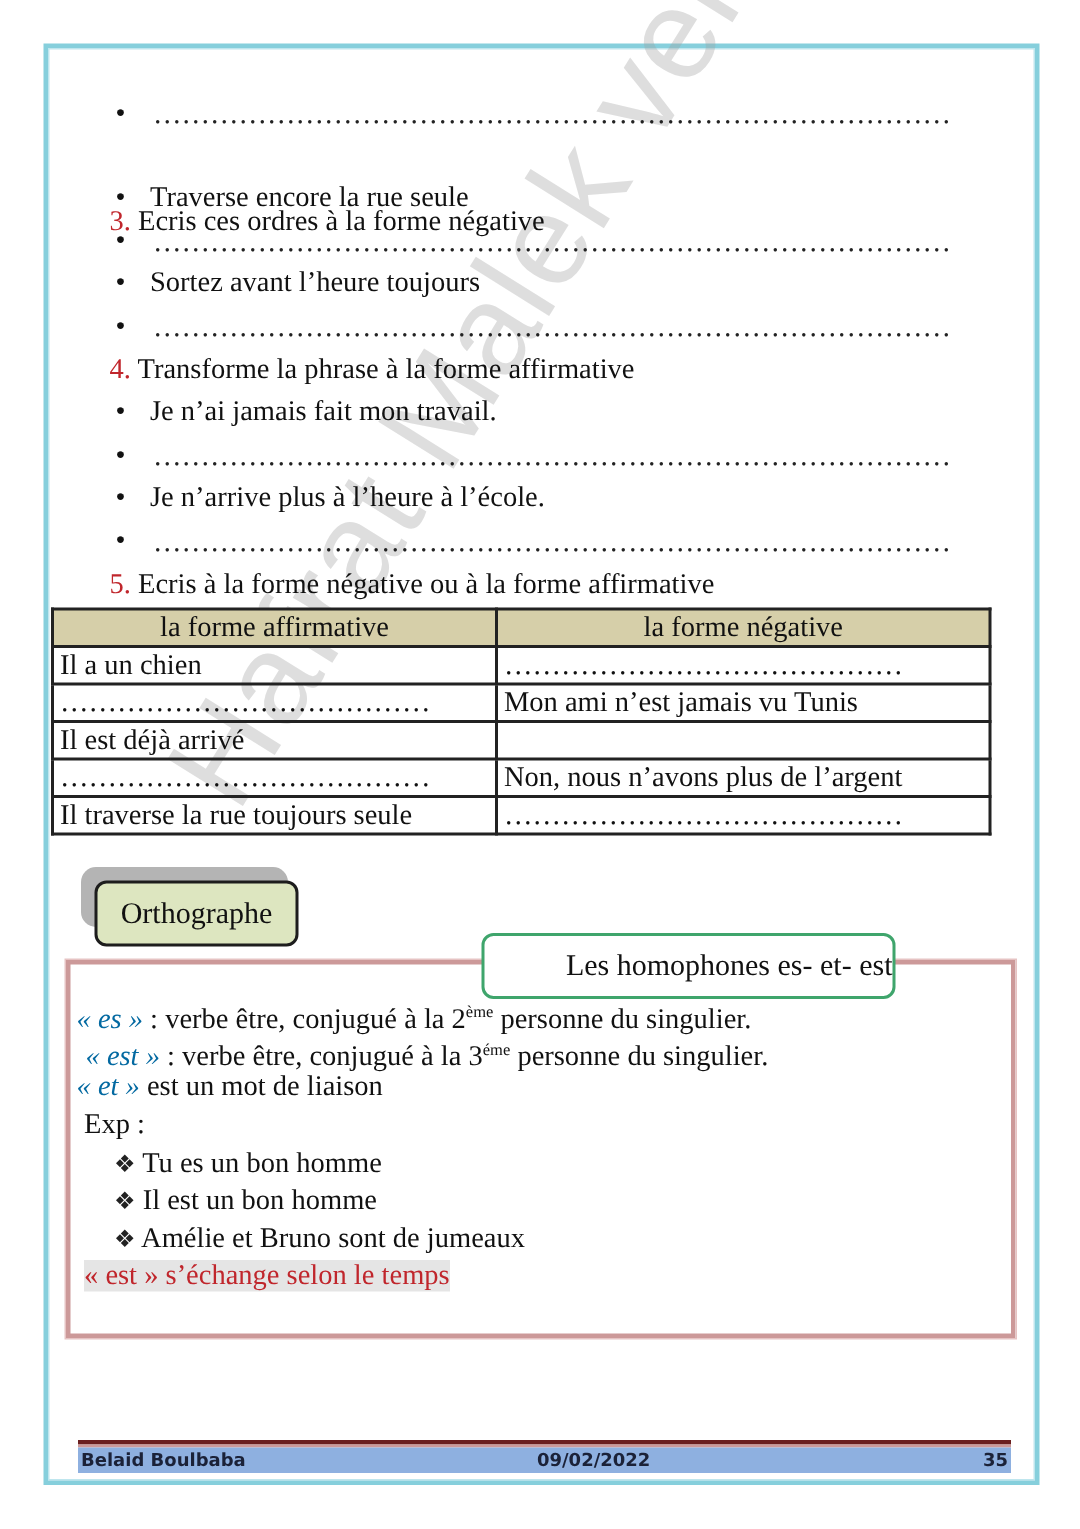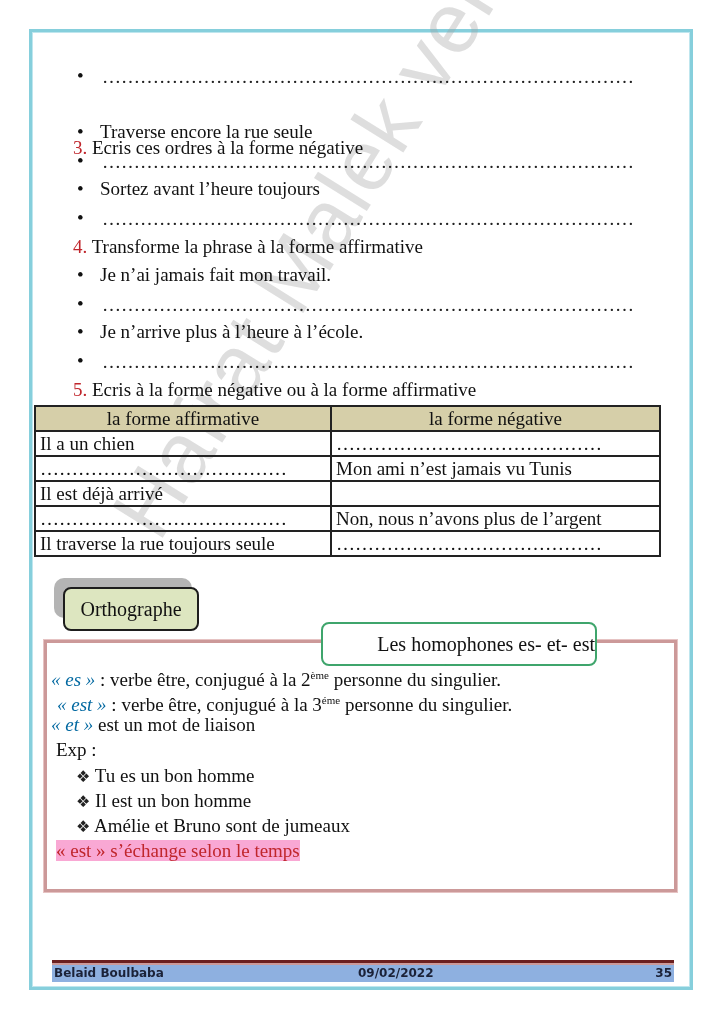--- a/index.html
+++ b/index.html
@@ -40,21 +40,21 @@
   }
   .homo-box {
     position: absolute; left: 12px; top: 608px; width: 627px; height: 246px;
     border: 3px solid #cc9999; box-shadow: 0 0 0 1px #e6c3c3;
   }
   .homo-title {
     position: absolute; left: 289px; top: 590px; width: 272px; height: 40px;
     background: #fff; border: 2px solid #3fa56c; border-radius: 8px;
     font-size: 20px; line-height: 40px; text-align: right;
   }
-  .hl { background: #f9a8d4; color: #c0262c; }
+  .hl { background: #e5e5e5; color: #c0262c; }
   sup { font-size: 11px; }
   .diamond { font-family: "DejaVu Sans", sans-serif; font-size: 16px; color: #222; }
 
   .watermark {
     position: absolute; left: 60px; top: 470px; font-family: "Liberation Sans", sans-serif;
     font-size: 86px; color: rgba(160,160,160,0.35); transform: rotate(-58deg);
     transform-origin: left top; white-space: nowrap; pointer-events: none; letter-spacing: 1px;
   }
 
   .footer-rule {

